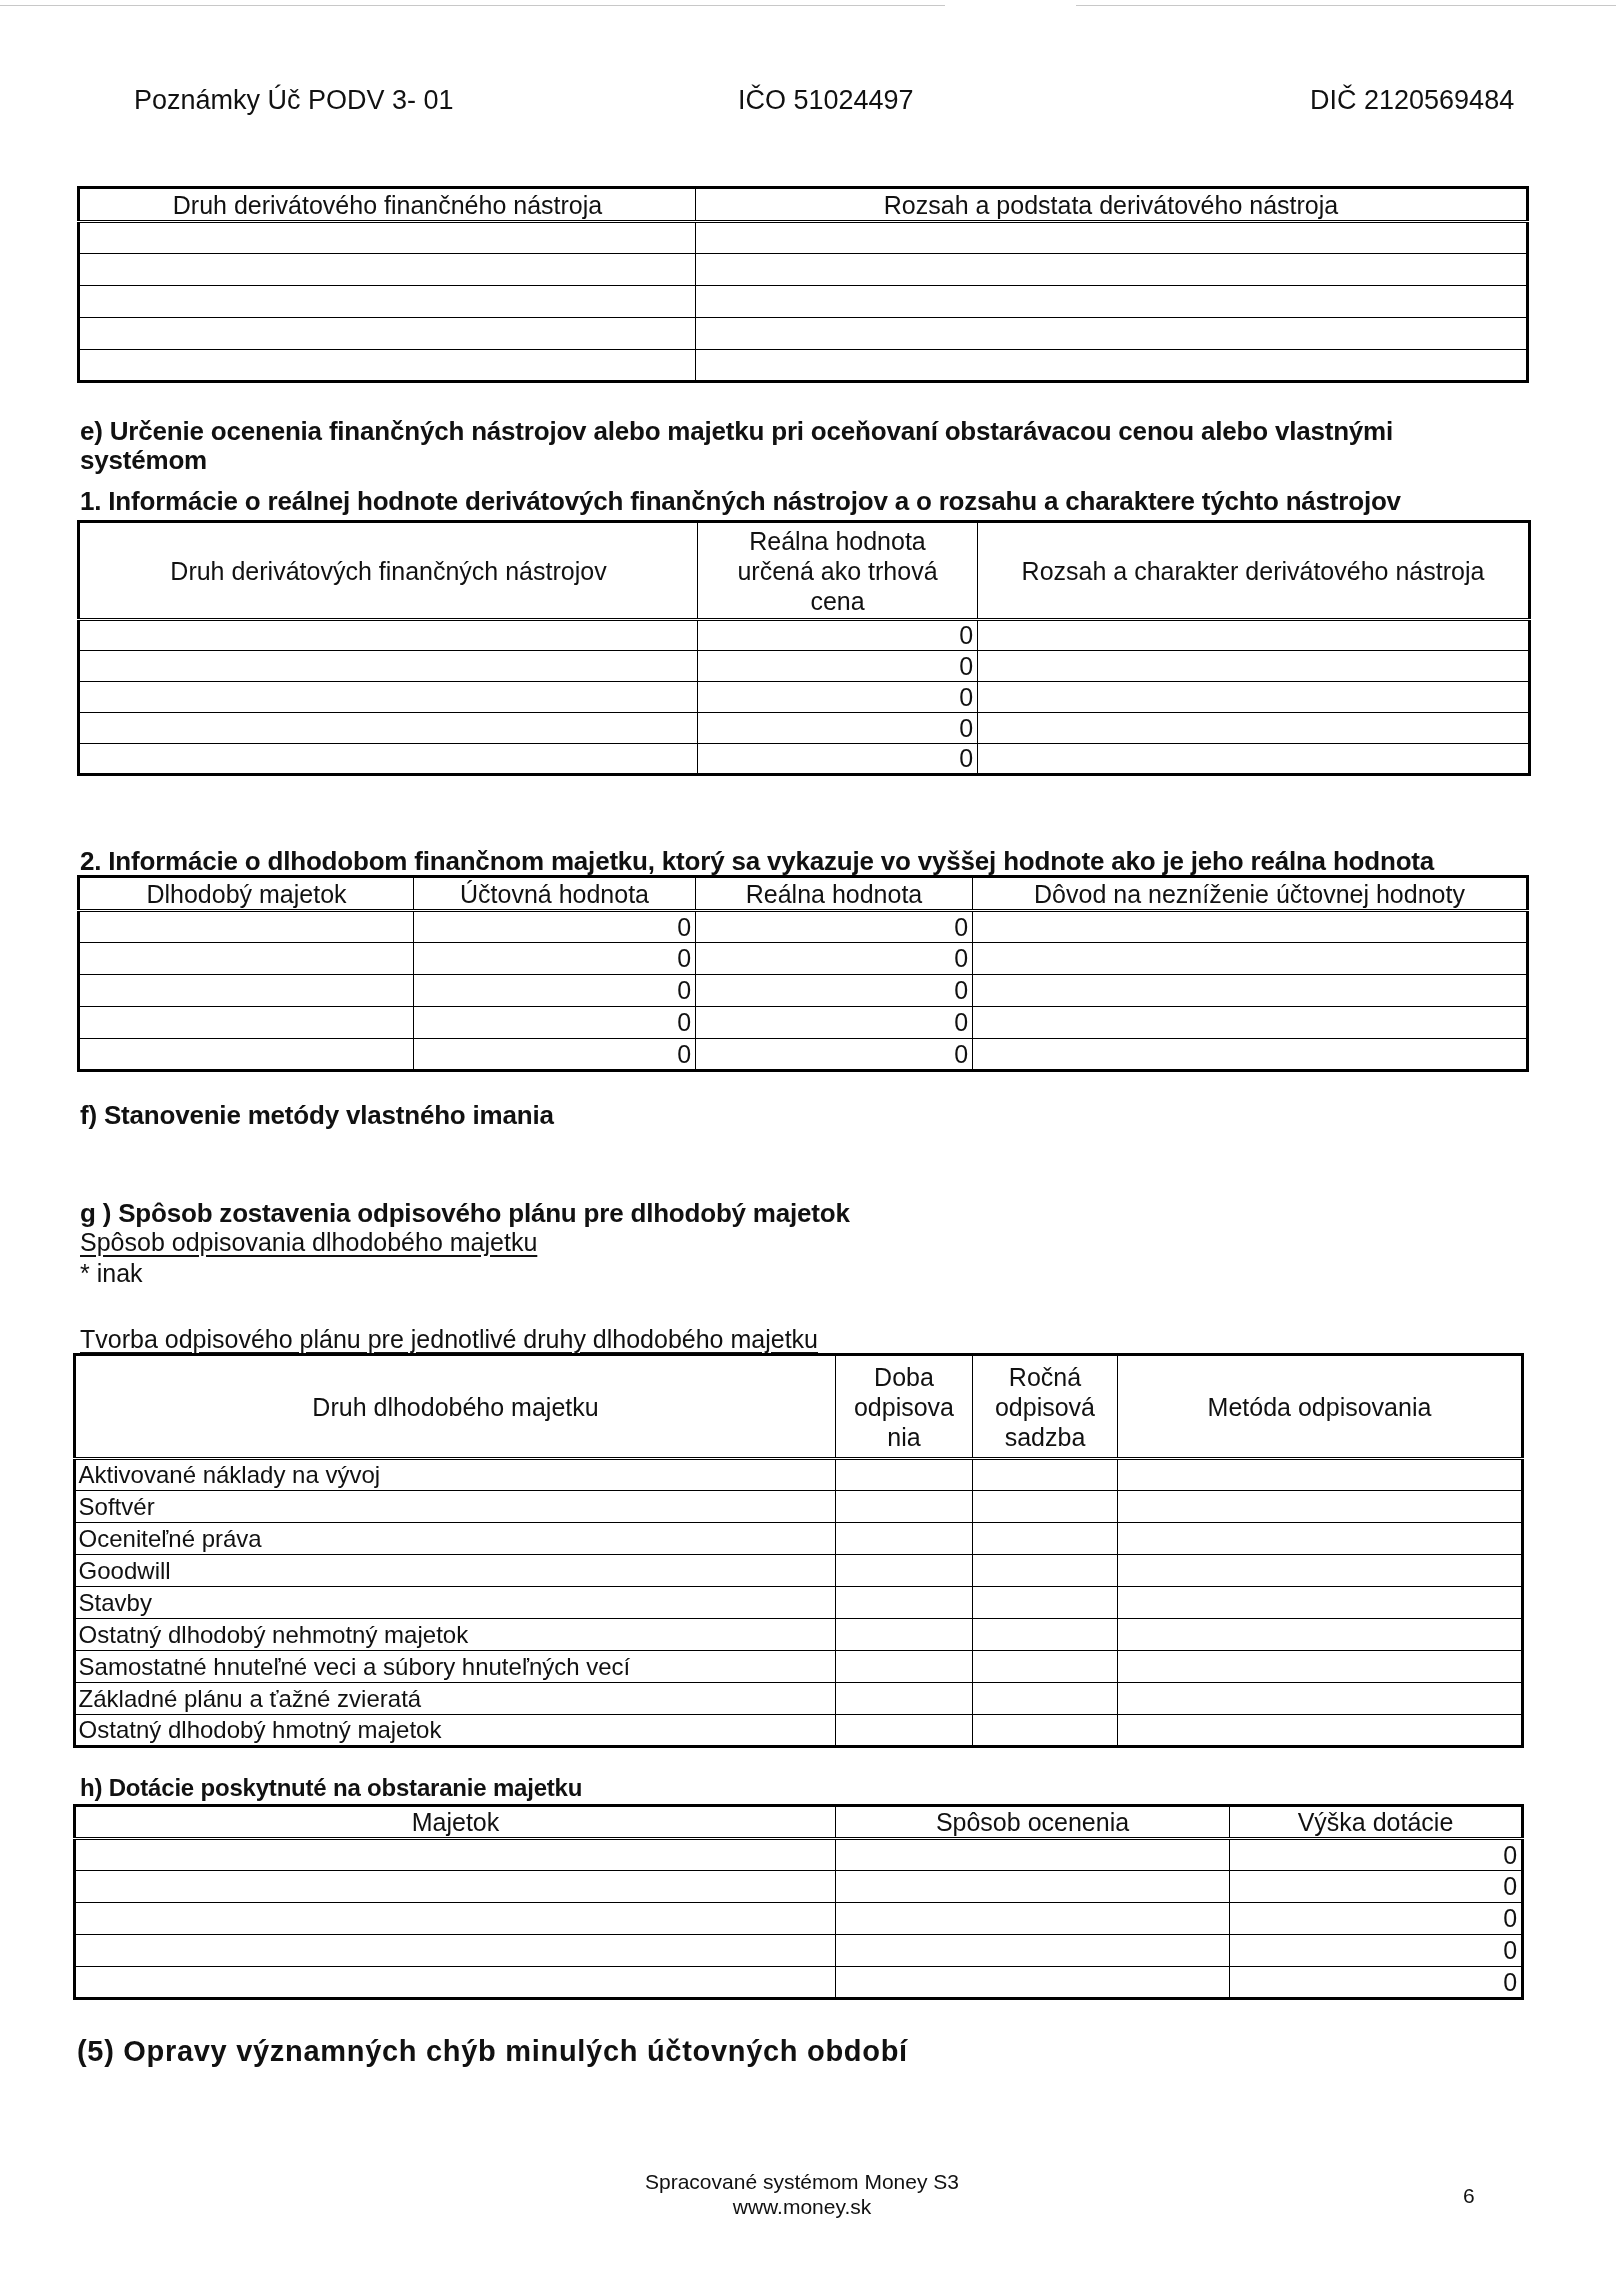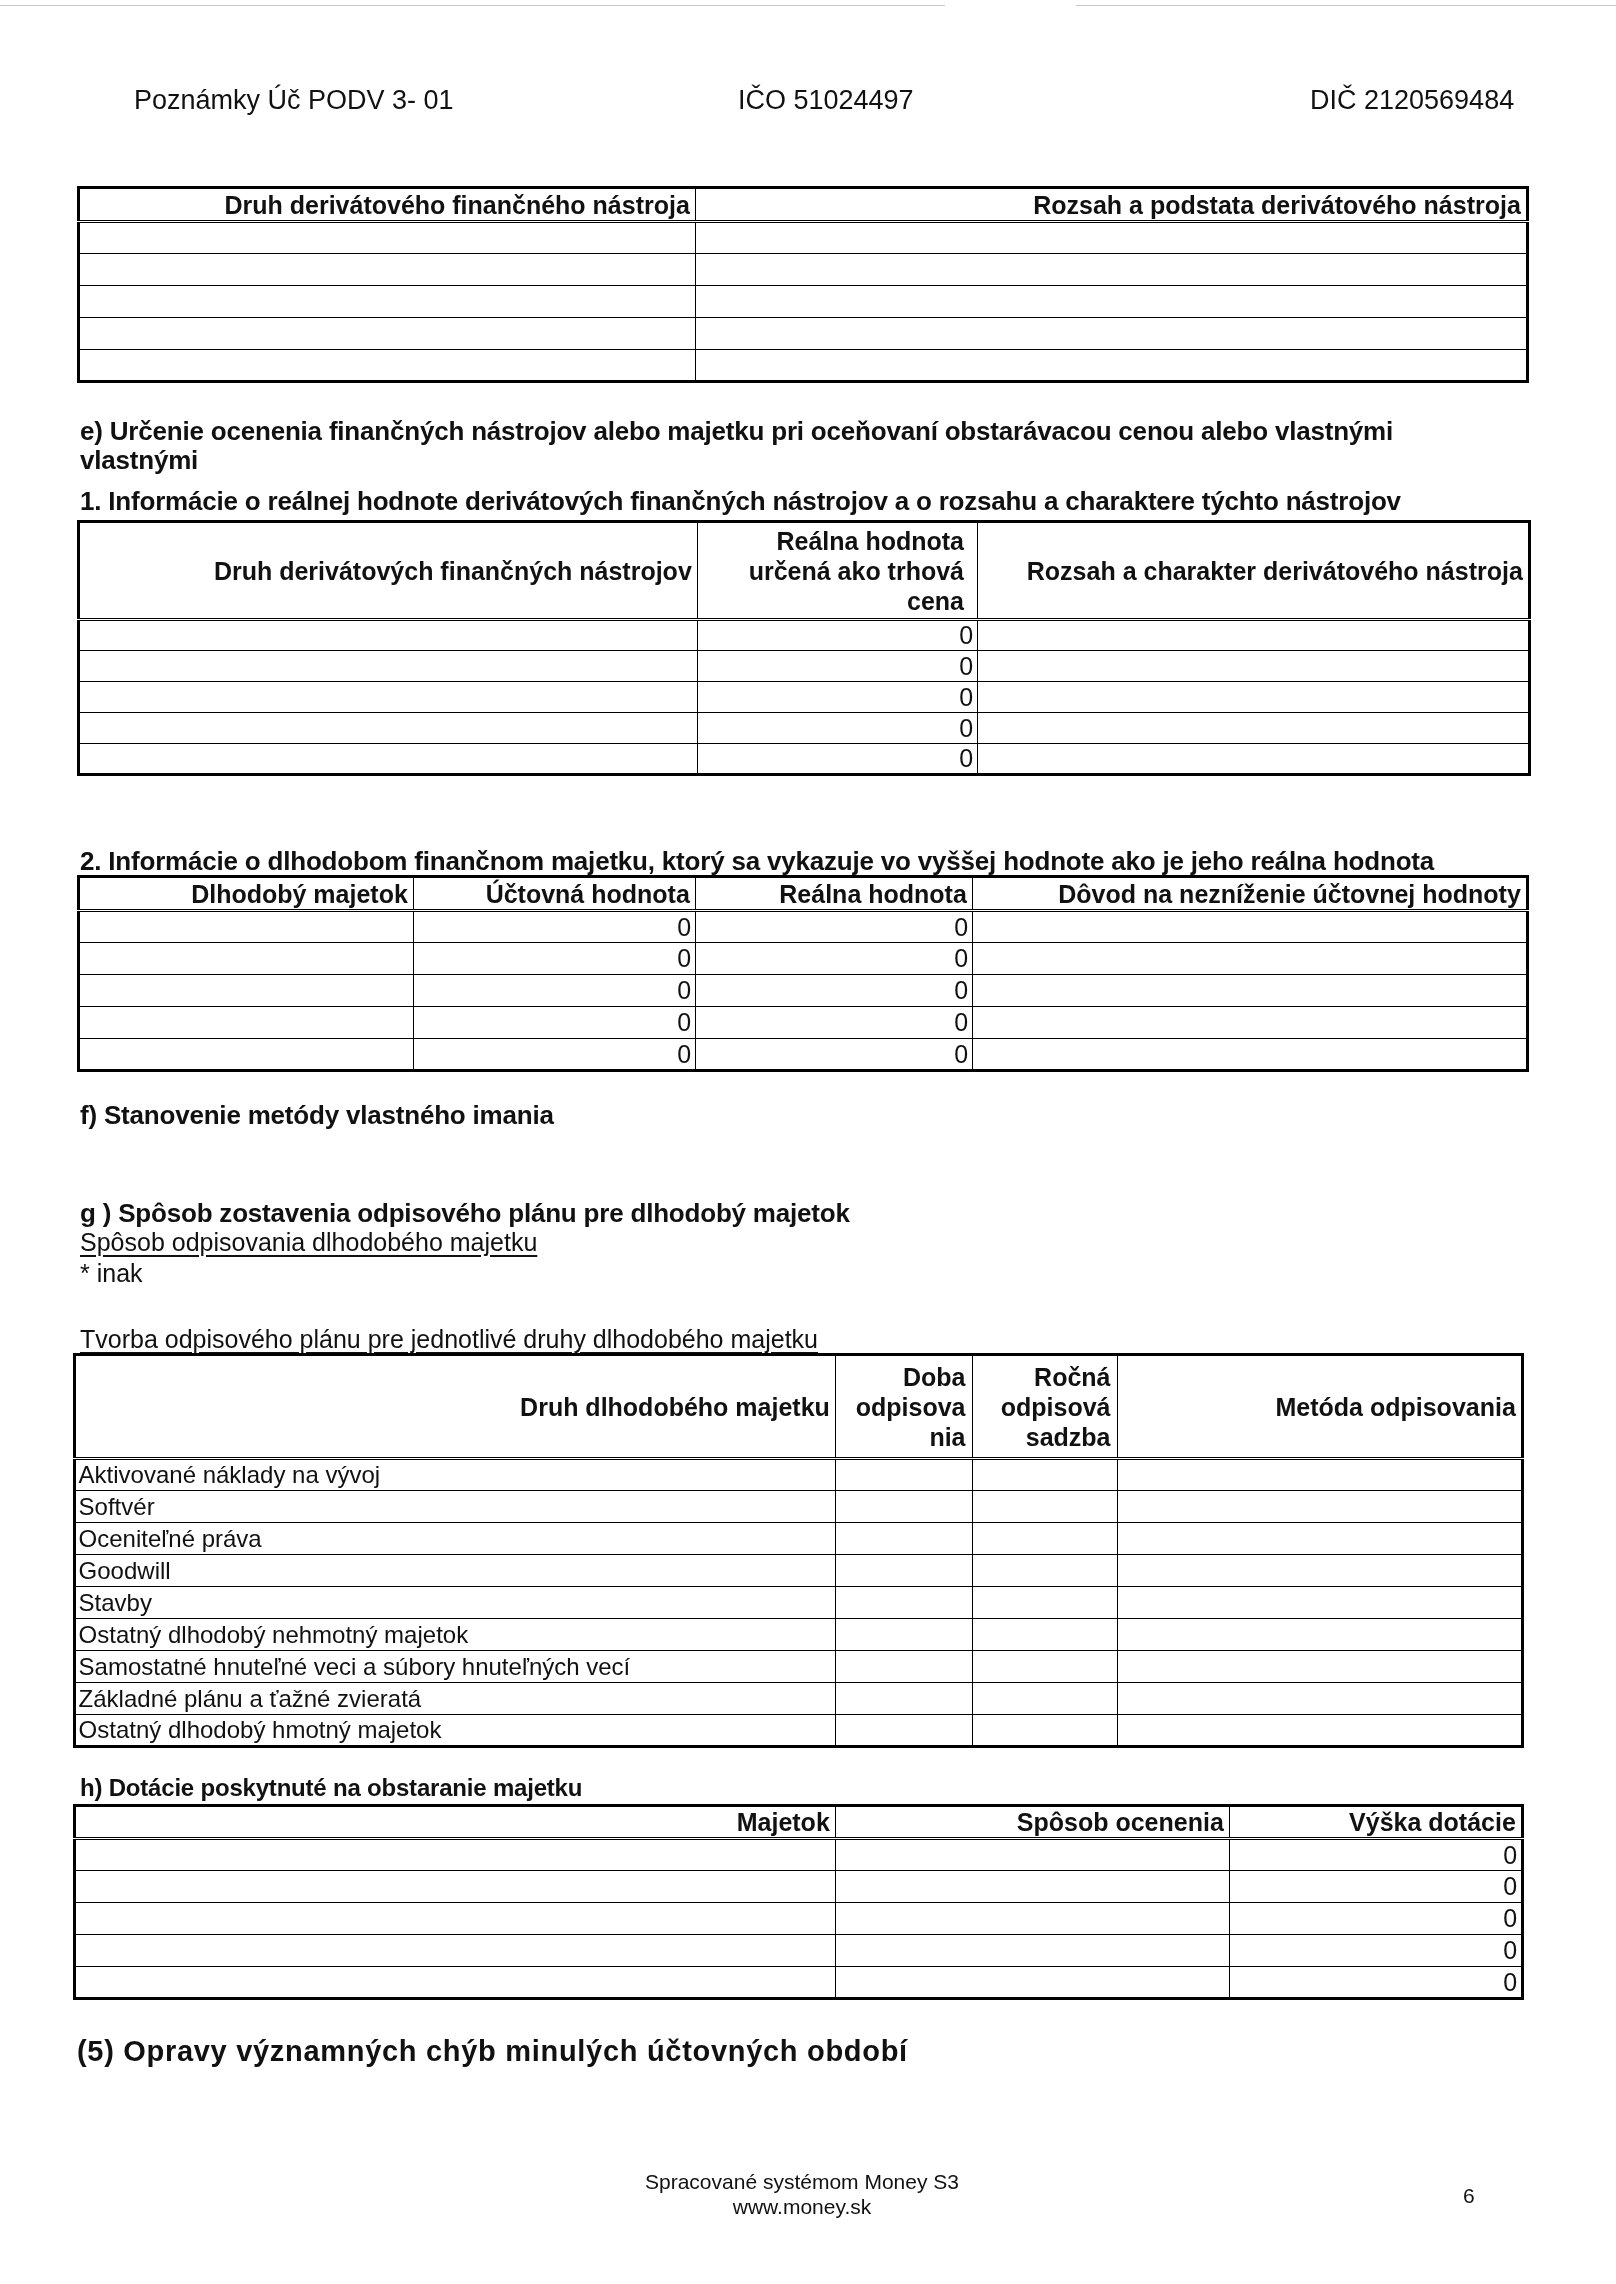--- a/index.html
+++ b/index.html
@@ -5,21 +5,21 @@
   html, body { margin:0; padding:0; background:#ffffff; }
   body { width:1617px; height:2284px; position:relative; overflow:hidden;
          font-family:"Liberation Sans", sans-serif; color:#111; }
   .abs { position:absolute; }
   .hdr { font-size:27px; top:85px; }
   .sec { font-size:26px; font-weight:bold; letter-spacing:-0.2px; }
   .plain { font-size:25px; }
   .ul { text-decoration:underline; text-underline-offset:3.9px; }
   table.frm { position:absolute; border-collapse:collapse; border:3.9px solid #000; table-layout:fixed; }
   table.frm th, table.frm td { border:1.3px solid #000; padding:0 5.2px; font-size:25px; }
-  table.frm th { font-weight:bold; text-align:right; line-height:30px; }
+  table.frm th { font-weight:normal; text-align:center; line-height:30px; }
   table.frm thead tr { border-bottom:3.9px double #000; }
   table.frm td.num { text-align:right; padding-right:3.9px; }
   table.frm td.lbl { text-align:left; padding-left:2.6px; font-weight:normal; font-size:24px; white-space:nowrap; }
   .footer { font-size:21px; text-align:center; line-height:25px; }
   .scanline { position:absolute; top:5.2px; height:1.3px; background:#c8c8c8; }
 </style>
 </head>
 <body>
 
 <div class="scanline" style="left:0;width:945px;"></div>
@@ -59,21 +59,21 @@
       </tr>
     <tr style="height:32px;">
         <td></td>
         <td></td>
       </tr>
   </tbody>
 </table>
 
 <div class="abs sec" style="left:80px; top:417px; width:1460px; line-height:29px;">
   <div>e) Určenie ocenenia finančných nástrojov alebo majetku pri oceňovaní  obstarávacou cenou alebo vlastnými</div>
-  <div>vlastnými</div>
+  <div>systémom</div>
 </div>
 <div class="abs sec" style="left:80px; top:486px; white-space:nowrap;">1. Informácie o reálnej hodnote derivátových finančných nástrojov a  o rozsahu a charaktere týchto nástrojov</div>
 
 <table class="frm" style="left:77px; top:520px; width:1454px;">
   <colgroup>
       <col style="width:619px">
       <col style="width:280px">
       <col>
     </colgroup>
   <thead>

